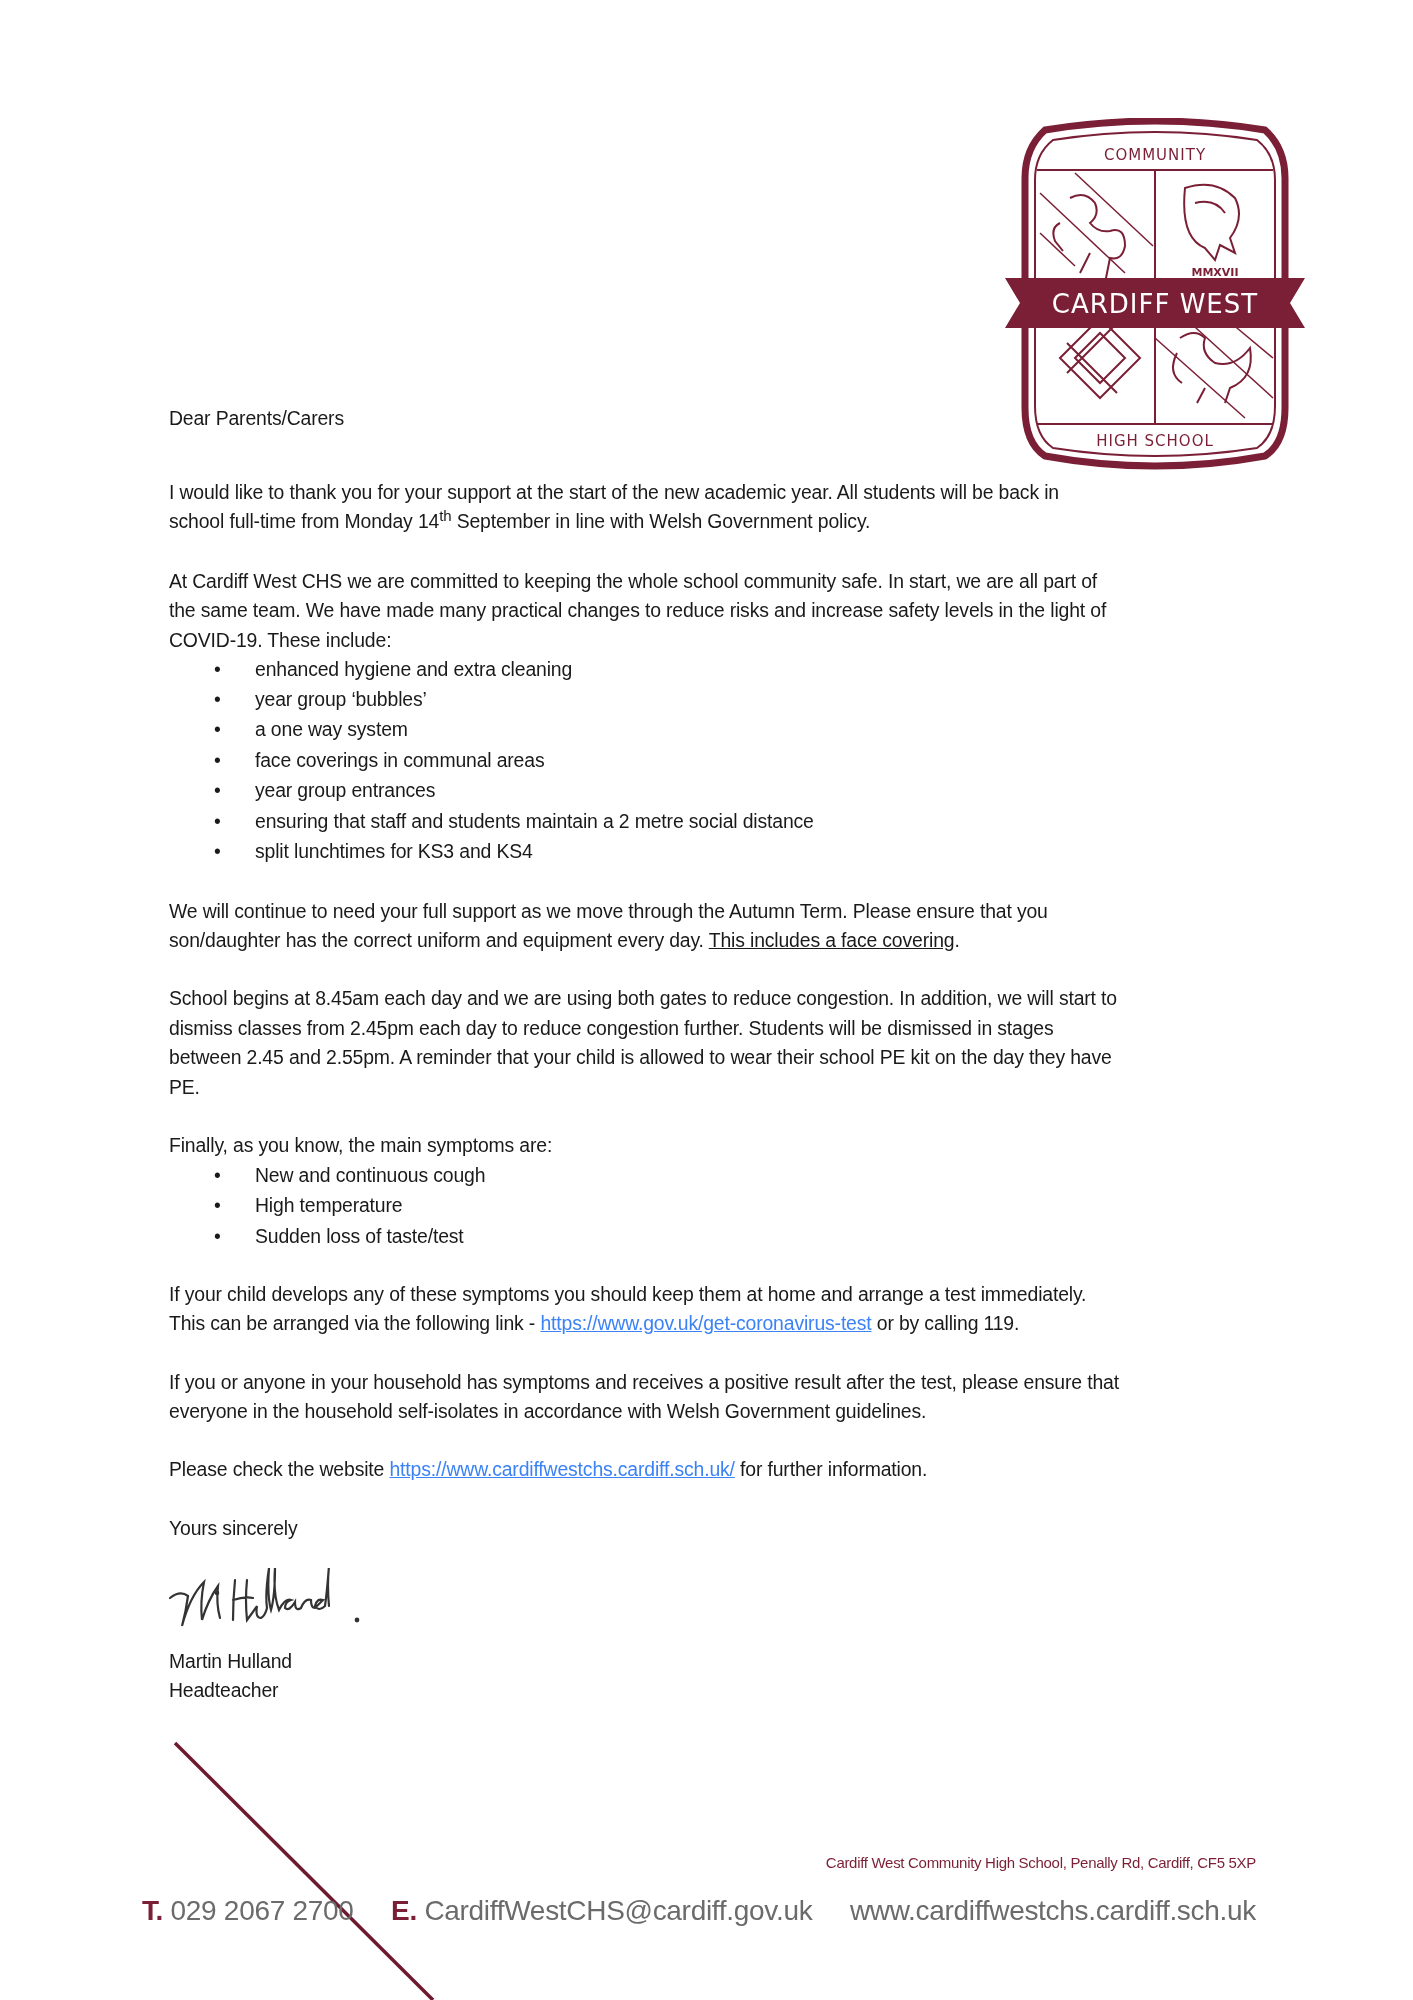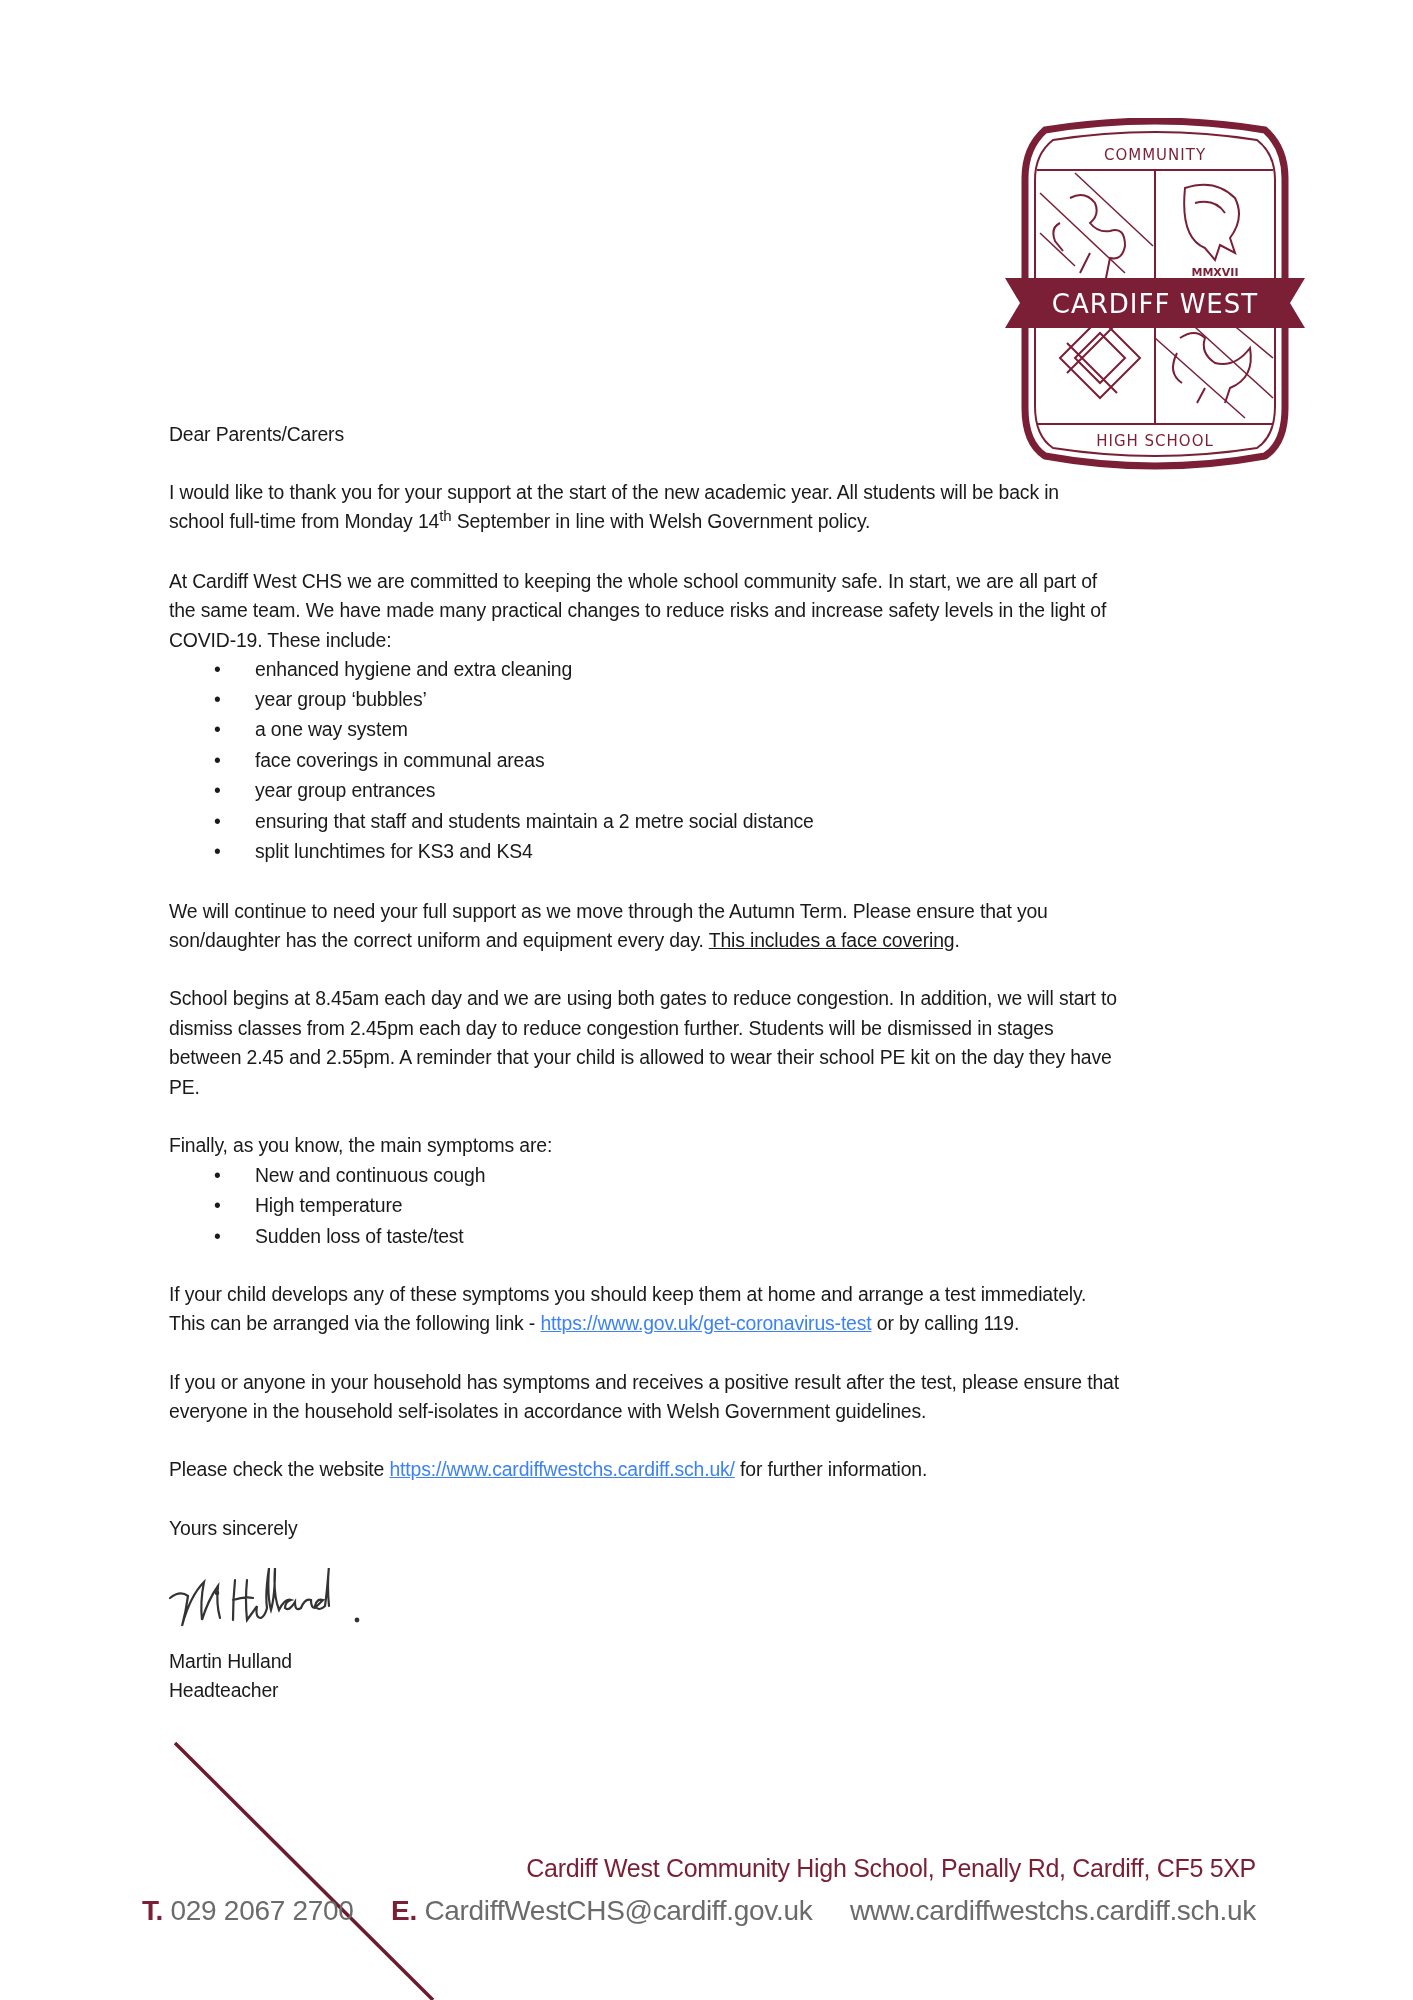--- a/index.html
+++ b/index.html
@@ -8,21 +8,21 @@
   .crest { position:absolute; left:1005px; top:118px; width:300px; height:355px; }
   .line { position:absolute; left:169px; font-size:19.4px; line-height:30px; white-space:nowrap; letter-spacing:-0.15px; }
   .bullet-row { position:absolute; left:169px; font-size:19.4px; line-height:30px; white-space:nowrap; letter-spacing:-0.15px; }
   .bullet-row .dot { position:absolute; left:45px; top:0; }
   .bullet-row .txt { position:absolute; left:86px; top:0; }
   a.link { color:#3b82f6; text-decoration:underline; }
   .u { text-decoration:underline;text-align:right; }
   sup { font-size:15px; line-height:0; vertical-align:super; }
   .sig { position:absolute; left:165px; top:1568px; width:230px; height:66px; }
   .diag { position:absolute; left:0; top:1700px; width:500px; height:300px; }
-  .footer-addr { position:absolute; right:157px; top:1854px; font-size:25px; color:#7a1f35; white-space:nowrap; letter-spacing:-0.3px; }
+  .footer-addr { position:absolute; right:157px; top:1854px; font-size:15px; color:#7a1f35; white-space:nowrap; letter-spacing:-0.3px; }
   .footer-contact { position:absolute; right:157px; top:1895px; font-size:28px; color:#6b6b6b; white-space:nowrap; letter-spacing:-0.3px; }
   .footer-contact .k { color:#7a1f35; font-weight:bold; }
   .footer-contact .gap { display:inline-block; width:30px; }
 </style>
 </head>
 <body>
 
 <svg class="crest" viewBox="0 0 300 355">
   <g fill="none" stroke="#7a1f35">
     <path d="M40 12 Q150 -6 260 12 Q280 30 280 60 L280 290 Q280 325 260 338 Q150 358 40 338 Q20 325 20 290 L20 60 Q20 30 40 12 Z" stroke-width="7"></path>
@@ -46,21 +46,21 @@
 
     <path d="M175 220 q15 -10 25 0 q-5 15 10 25 q20 5 35 -15 q5 30 -20 40 l-5 15 m-20 -15 l-8 15 m-20 -50 q-10 20 5 30" stroke-width="2"></path>
   </g>
   <text x="150" y="42" text-anchor="middle" fill="#7a1f35" font-family="DejaVu Sans, sans-serif" font-size="15" letter-spacing="1">COMMUNITY</text>
   <text x="210" y="158" text-anchor="middle" fill="#7a1f35" font-family="DejaVu Sans, sans-serif" font-size="11" font-weight="bold">MMXVII</text>
   <path d="M0 160 L290 160 L300 160 L285 185 L300 210 L0 210 L15 185 Z" fill="#7a1f35"></path>
   <text x="150" y="195" text-anchor="middle" fill="#ffffff" font-family="DejaVu Sans, sans-serif" font-size="26" letter-spacing="1">CARDIFF WEST</text>
   <text x="150" y="328" text-anchor="middle" fill="#7a1f35" font-family="DejaVu Sans, sans-serif" font-size="15" letter-spacing="1">HIGH SCHOOL</text>
 </svg>
 
-<div class="line" style="top:419px">Dear Parents/Carers</div>
+<div class="line" style="top:403px">Dear Parents/Carers</div>
 
 <div class="line" style="top:477px">I would like to thank you for your support at the start of the new academic year.  All students will be back in</div>
 <div class="line" style="top:506px"><span>school full-time from Monday 14</span><sup>th</sup><span> September in line with Welsh Government policy.</span></div>
 
 <div class="line" style="top:566px">At Cardiff West CHS we are committed to keeping the whole school community safe.  In start, we are all part of</div>
 <div class="line" style="top:595px">the same team.  We have made many practical changes to reduce risks and increase safety levels in the light of</div>
 <div class="line" style="top:625px">COVID-19.  These include:</div>
 
 <div>
   <div class="bullet-row" style="top:654px">

